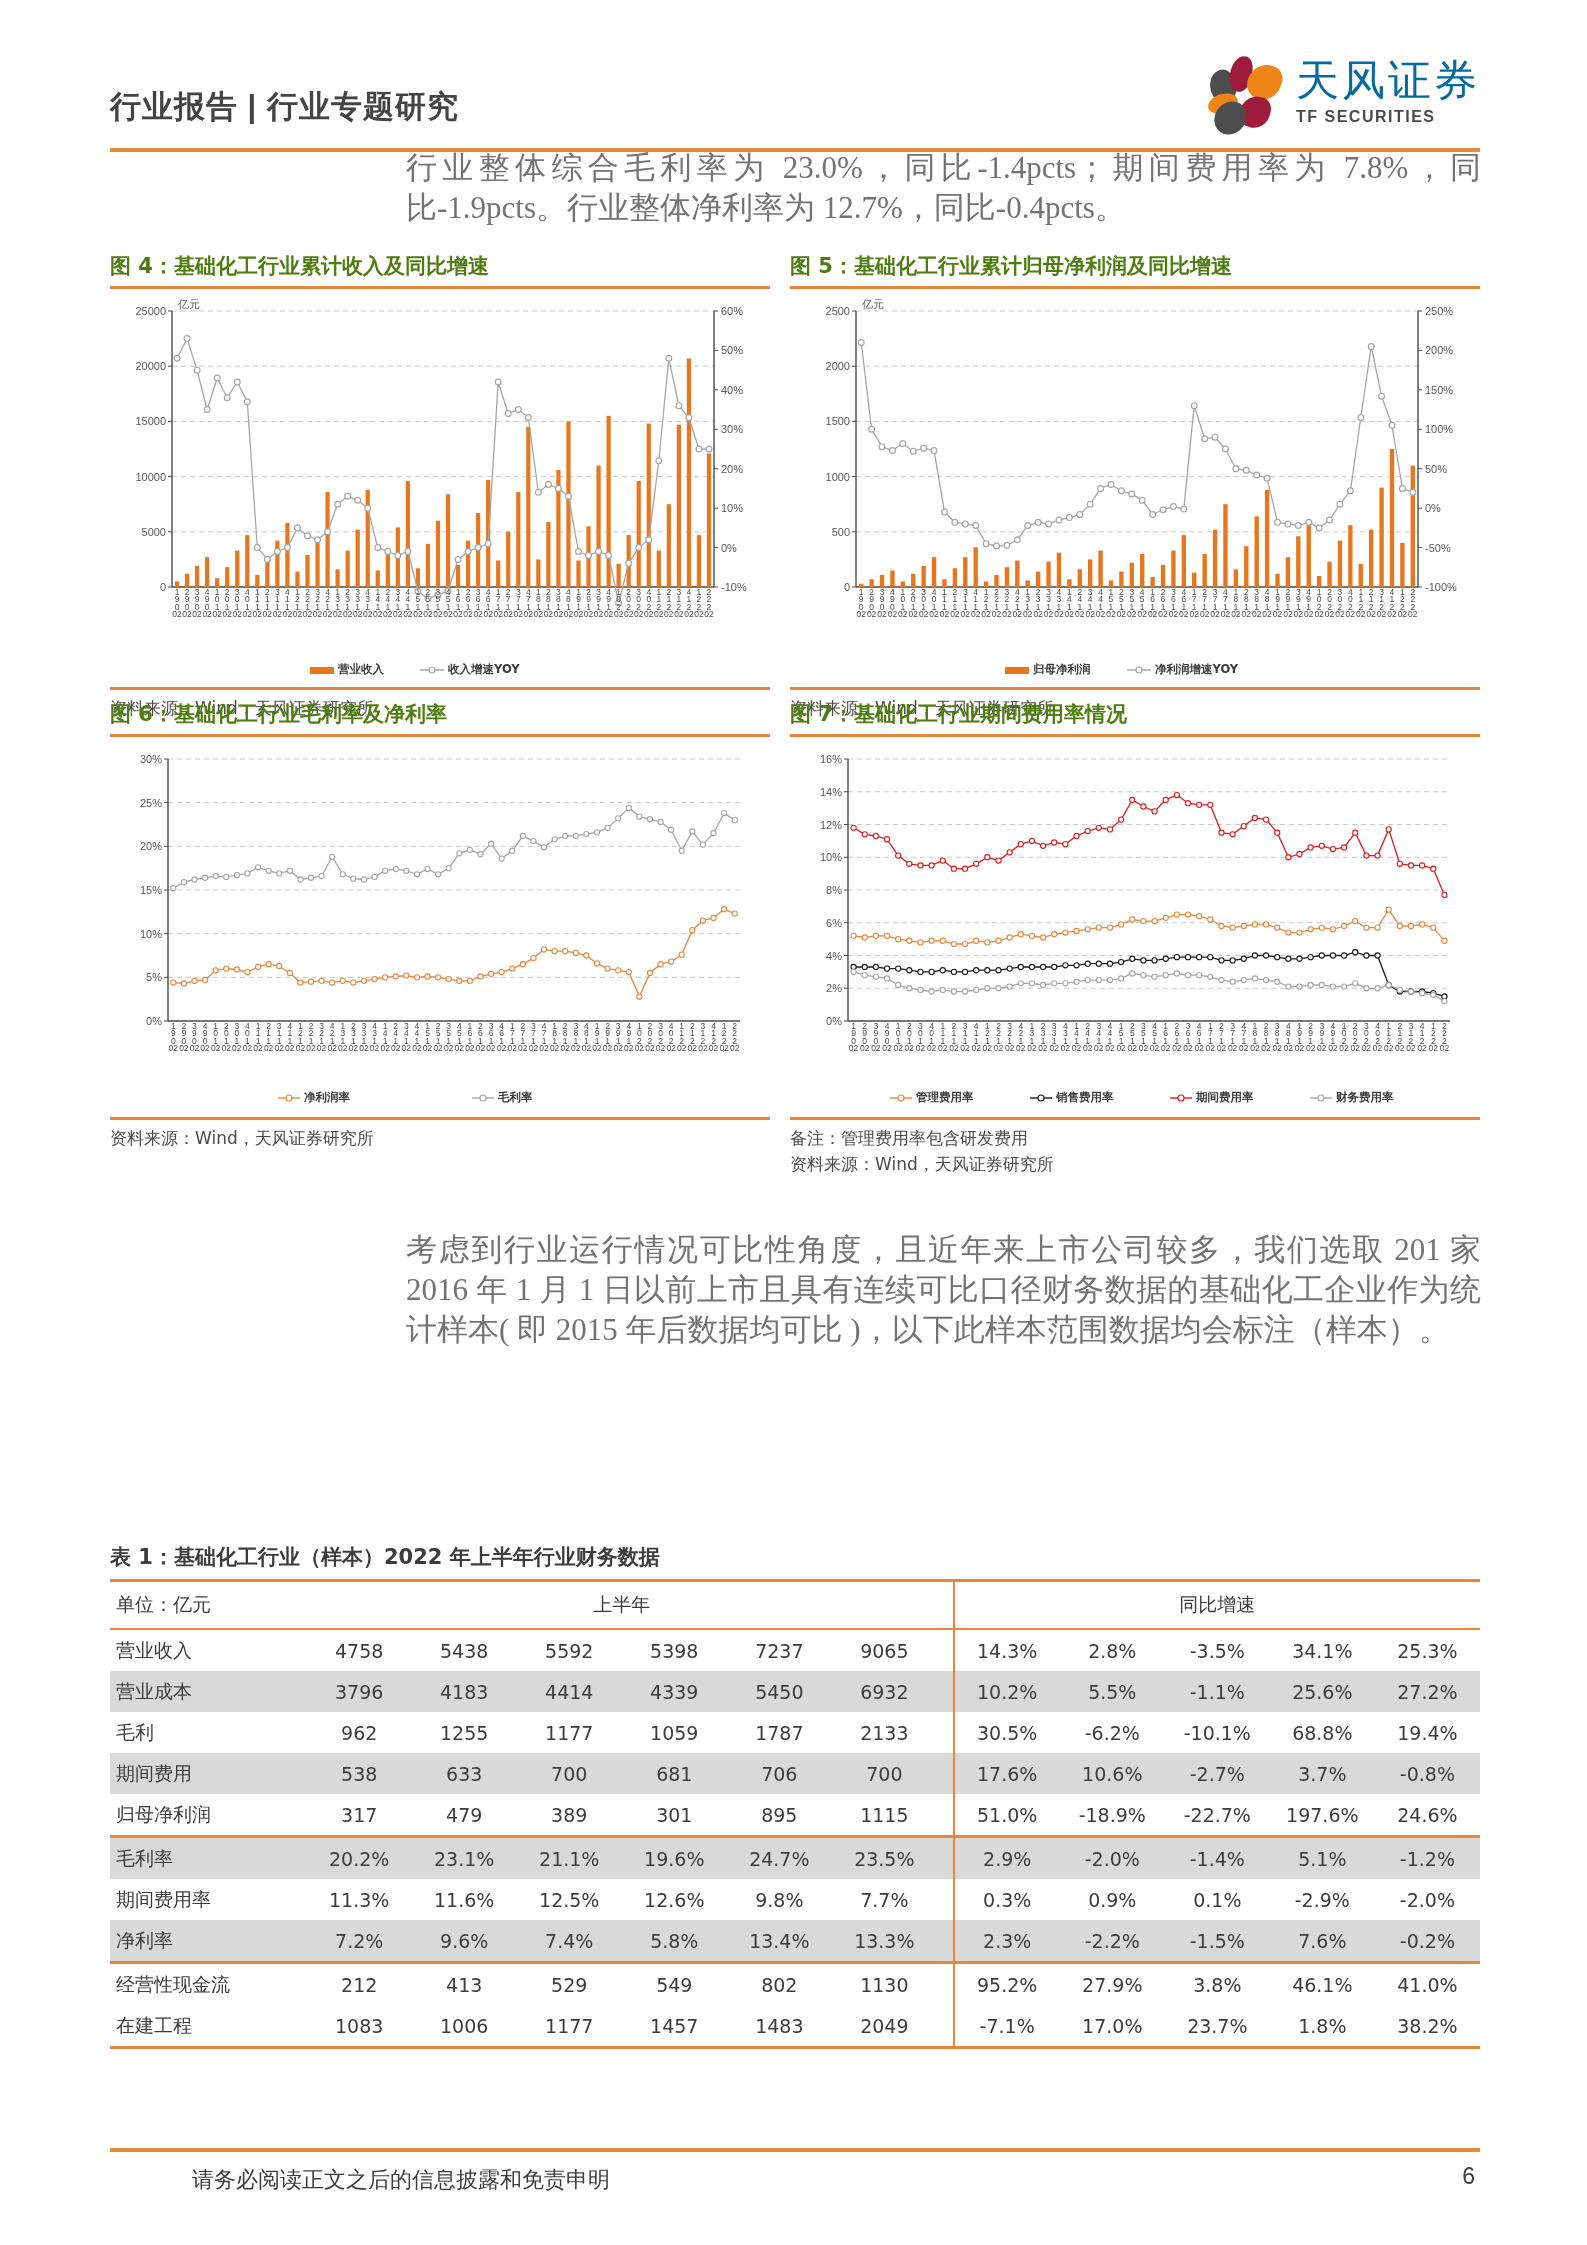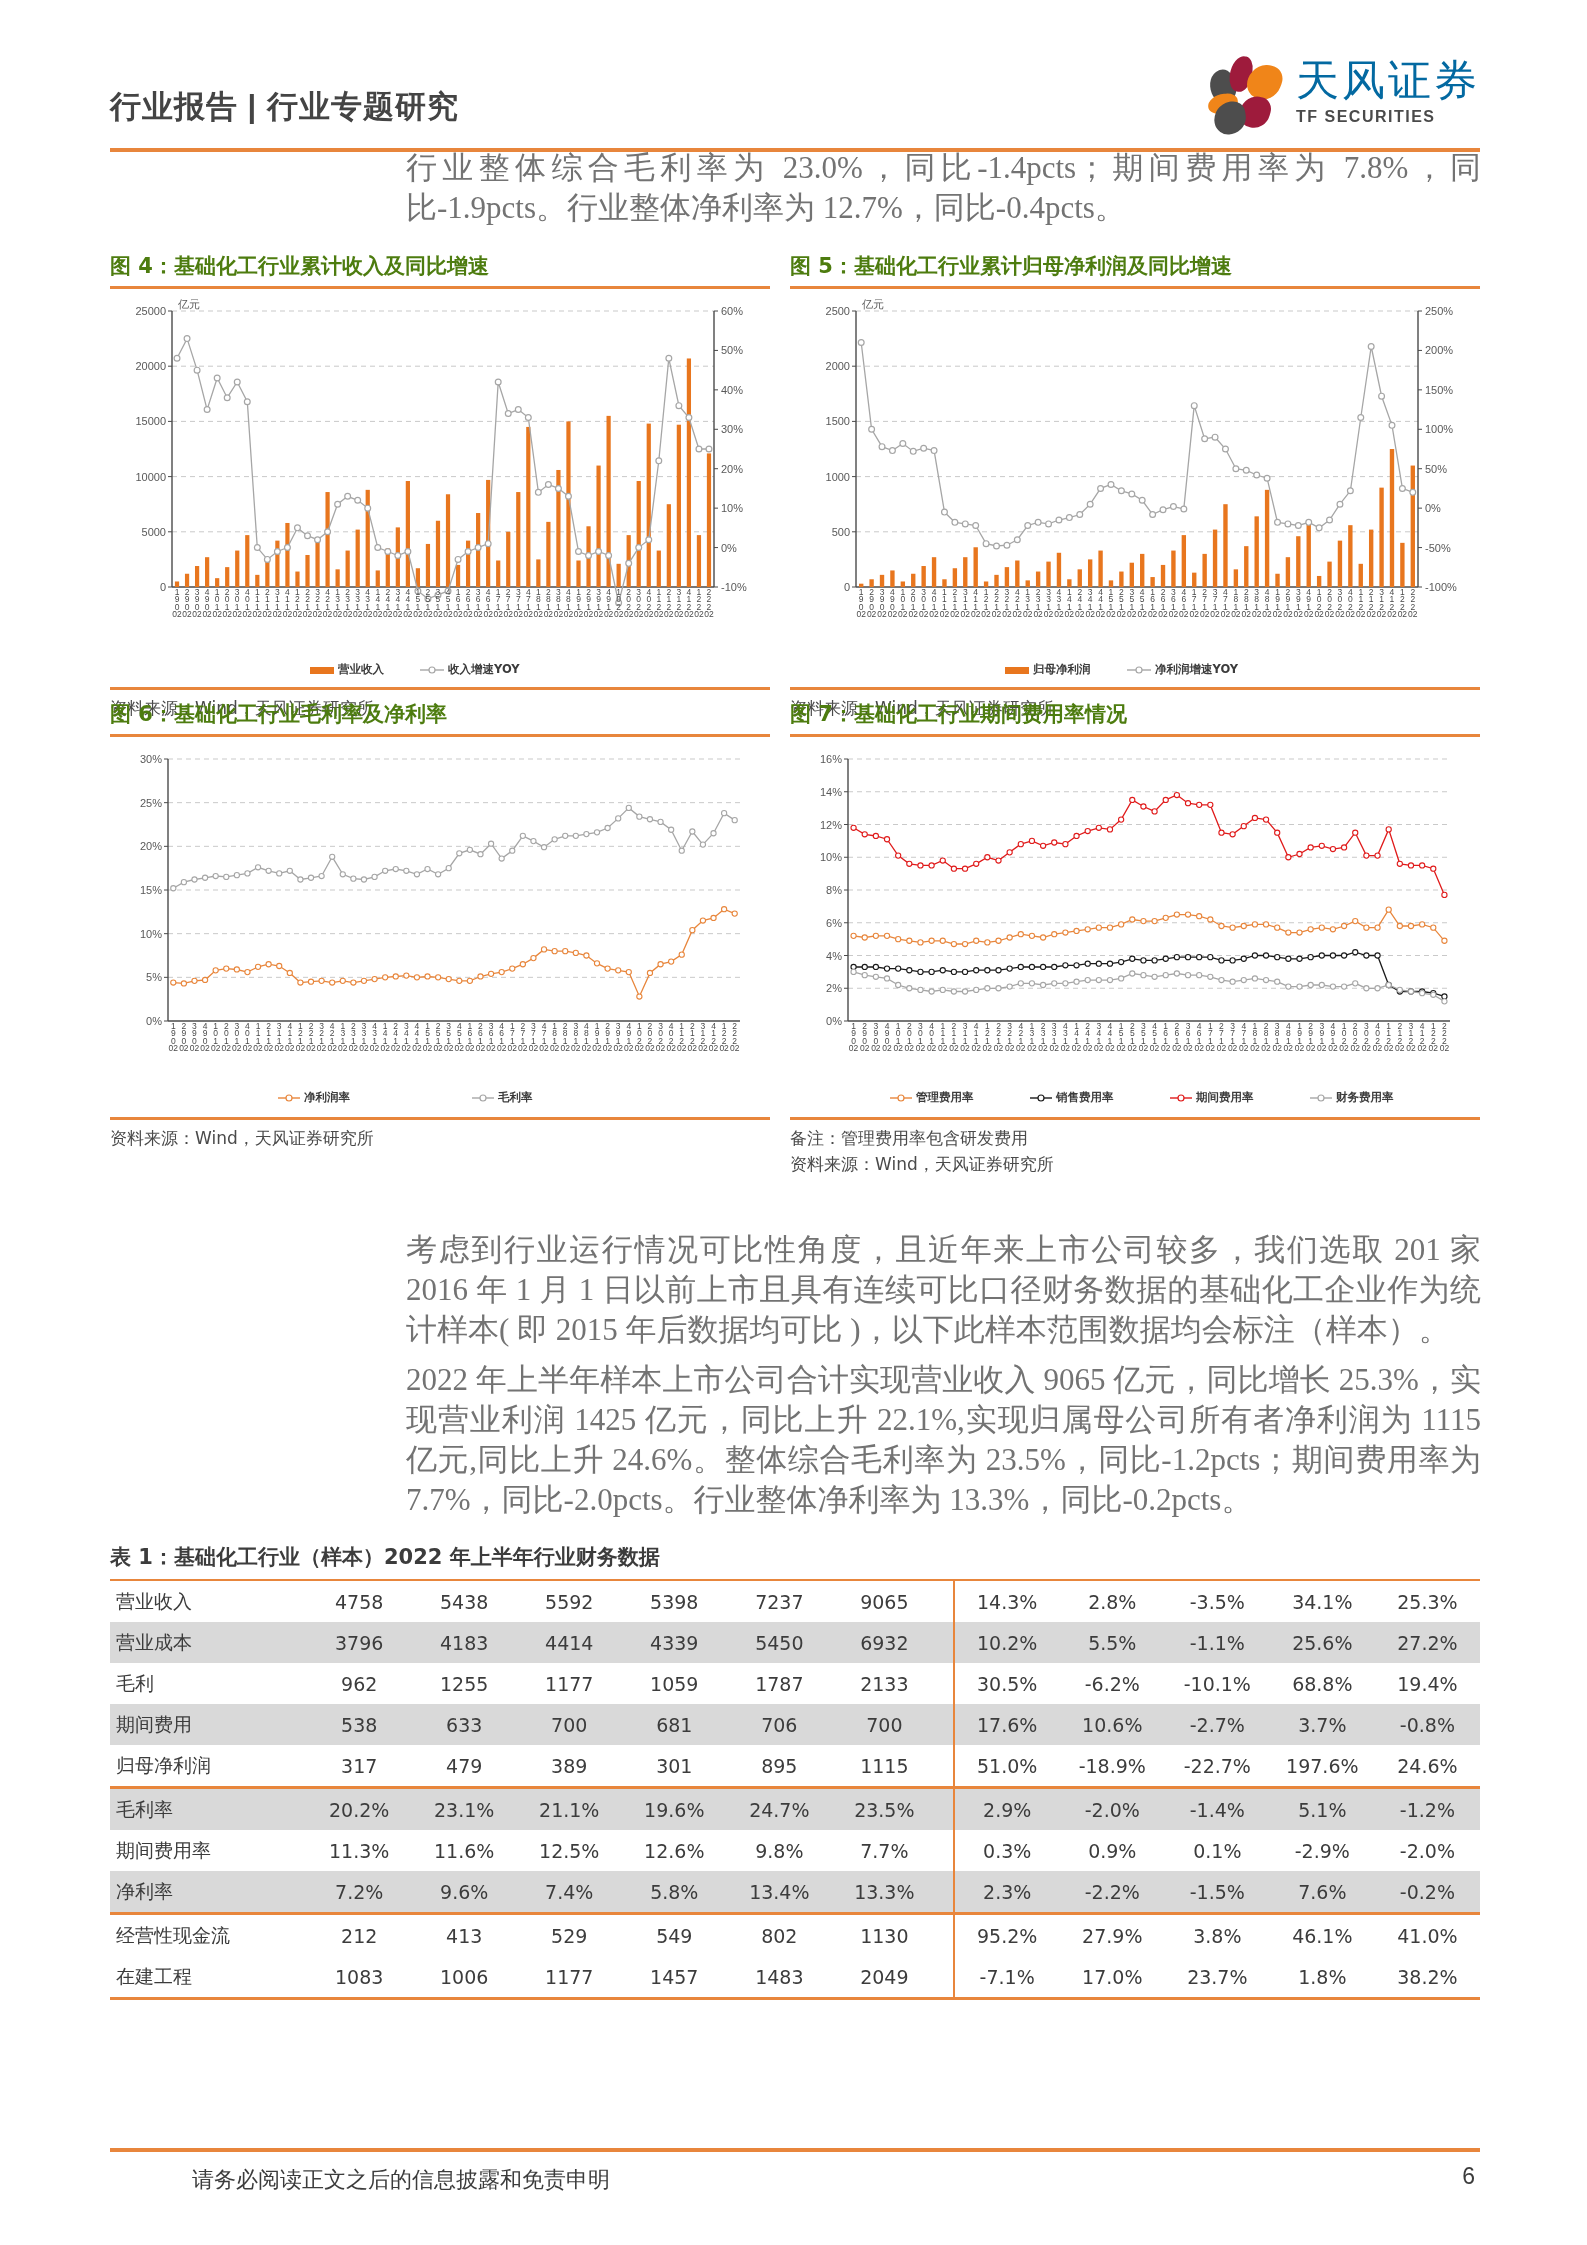--- a/index.html
+++ b/index.html
@@ -1048,26 +1048,31 @@
             <text x="546" y="364" class="lgtxt">财务费用率</text>
           </g>
         </svg>
     </div>
     <div class="fig-src-rule"></div>
     <div class="fig-src">备注：管理费用率包含研发费用</div>
     <div class="fig-src" style="padding-top:3px;">资料来源：Wind，天风证券研究所</div>
   </div>
 
   <div class="para" style="left:406px;top:1230px;width:1075px;">考虑到行业运行情况可比性角度，且近年来上市公司较多，我们选取 201 家 2016 年 1 月 1 日以前上市且具有连续可比口径财务数据的基础化工企业作为统计样本( 即 2015 年后数据均可比 )，以下此样本范围数据均会标注（样本）。</div>
-  <div class="para" style="left:406px;top:1360px;width:1075px;">2022 年上半年样本上市公司合计实现营业收入 9065 亿元，同比增长 25.3%，实现营业利润 1425 亿元，同比上升 22.1%,实现归属母公司所有者净利润为 1115 亿元,同比上升 24.6%。整体综合毛利率为 23.5%，同比-1.2pcts；期间费用率为 7.7%，同比-2.0pcts。行业整体净利率为 13.3%，同比-0.2pcts。</div>
 
   <div class="tbl-wrap">
     <div class="tbl-title">表 1：基础化工行业（样本）2022 年上半年行业财务数据</div>
     <table>
       <thead>
+        <tr class="rule-top hdr-row">
+          <td class="c-item">单位：亿元</td>
+          <td class="grp" colspan="6">上半年</td>
+          <td class="c-gap"></td>
+          <td class="grp sep" colspan="5">同比增速</td>
+        </tr>
       </thead>
       <tbody id="tbody">
           <tr class="rule-thin">
             <td class="c-item">营业收入</td>
             <td class="c-num">4758</td>
             <td class="c-num">5438</td>
             <td class="c-num">5592</td>
             <td class="c-num">5398</td>
             <td class="c-num">7237</td>
             <td class="c-num">9065</td>

